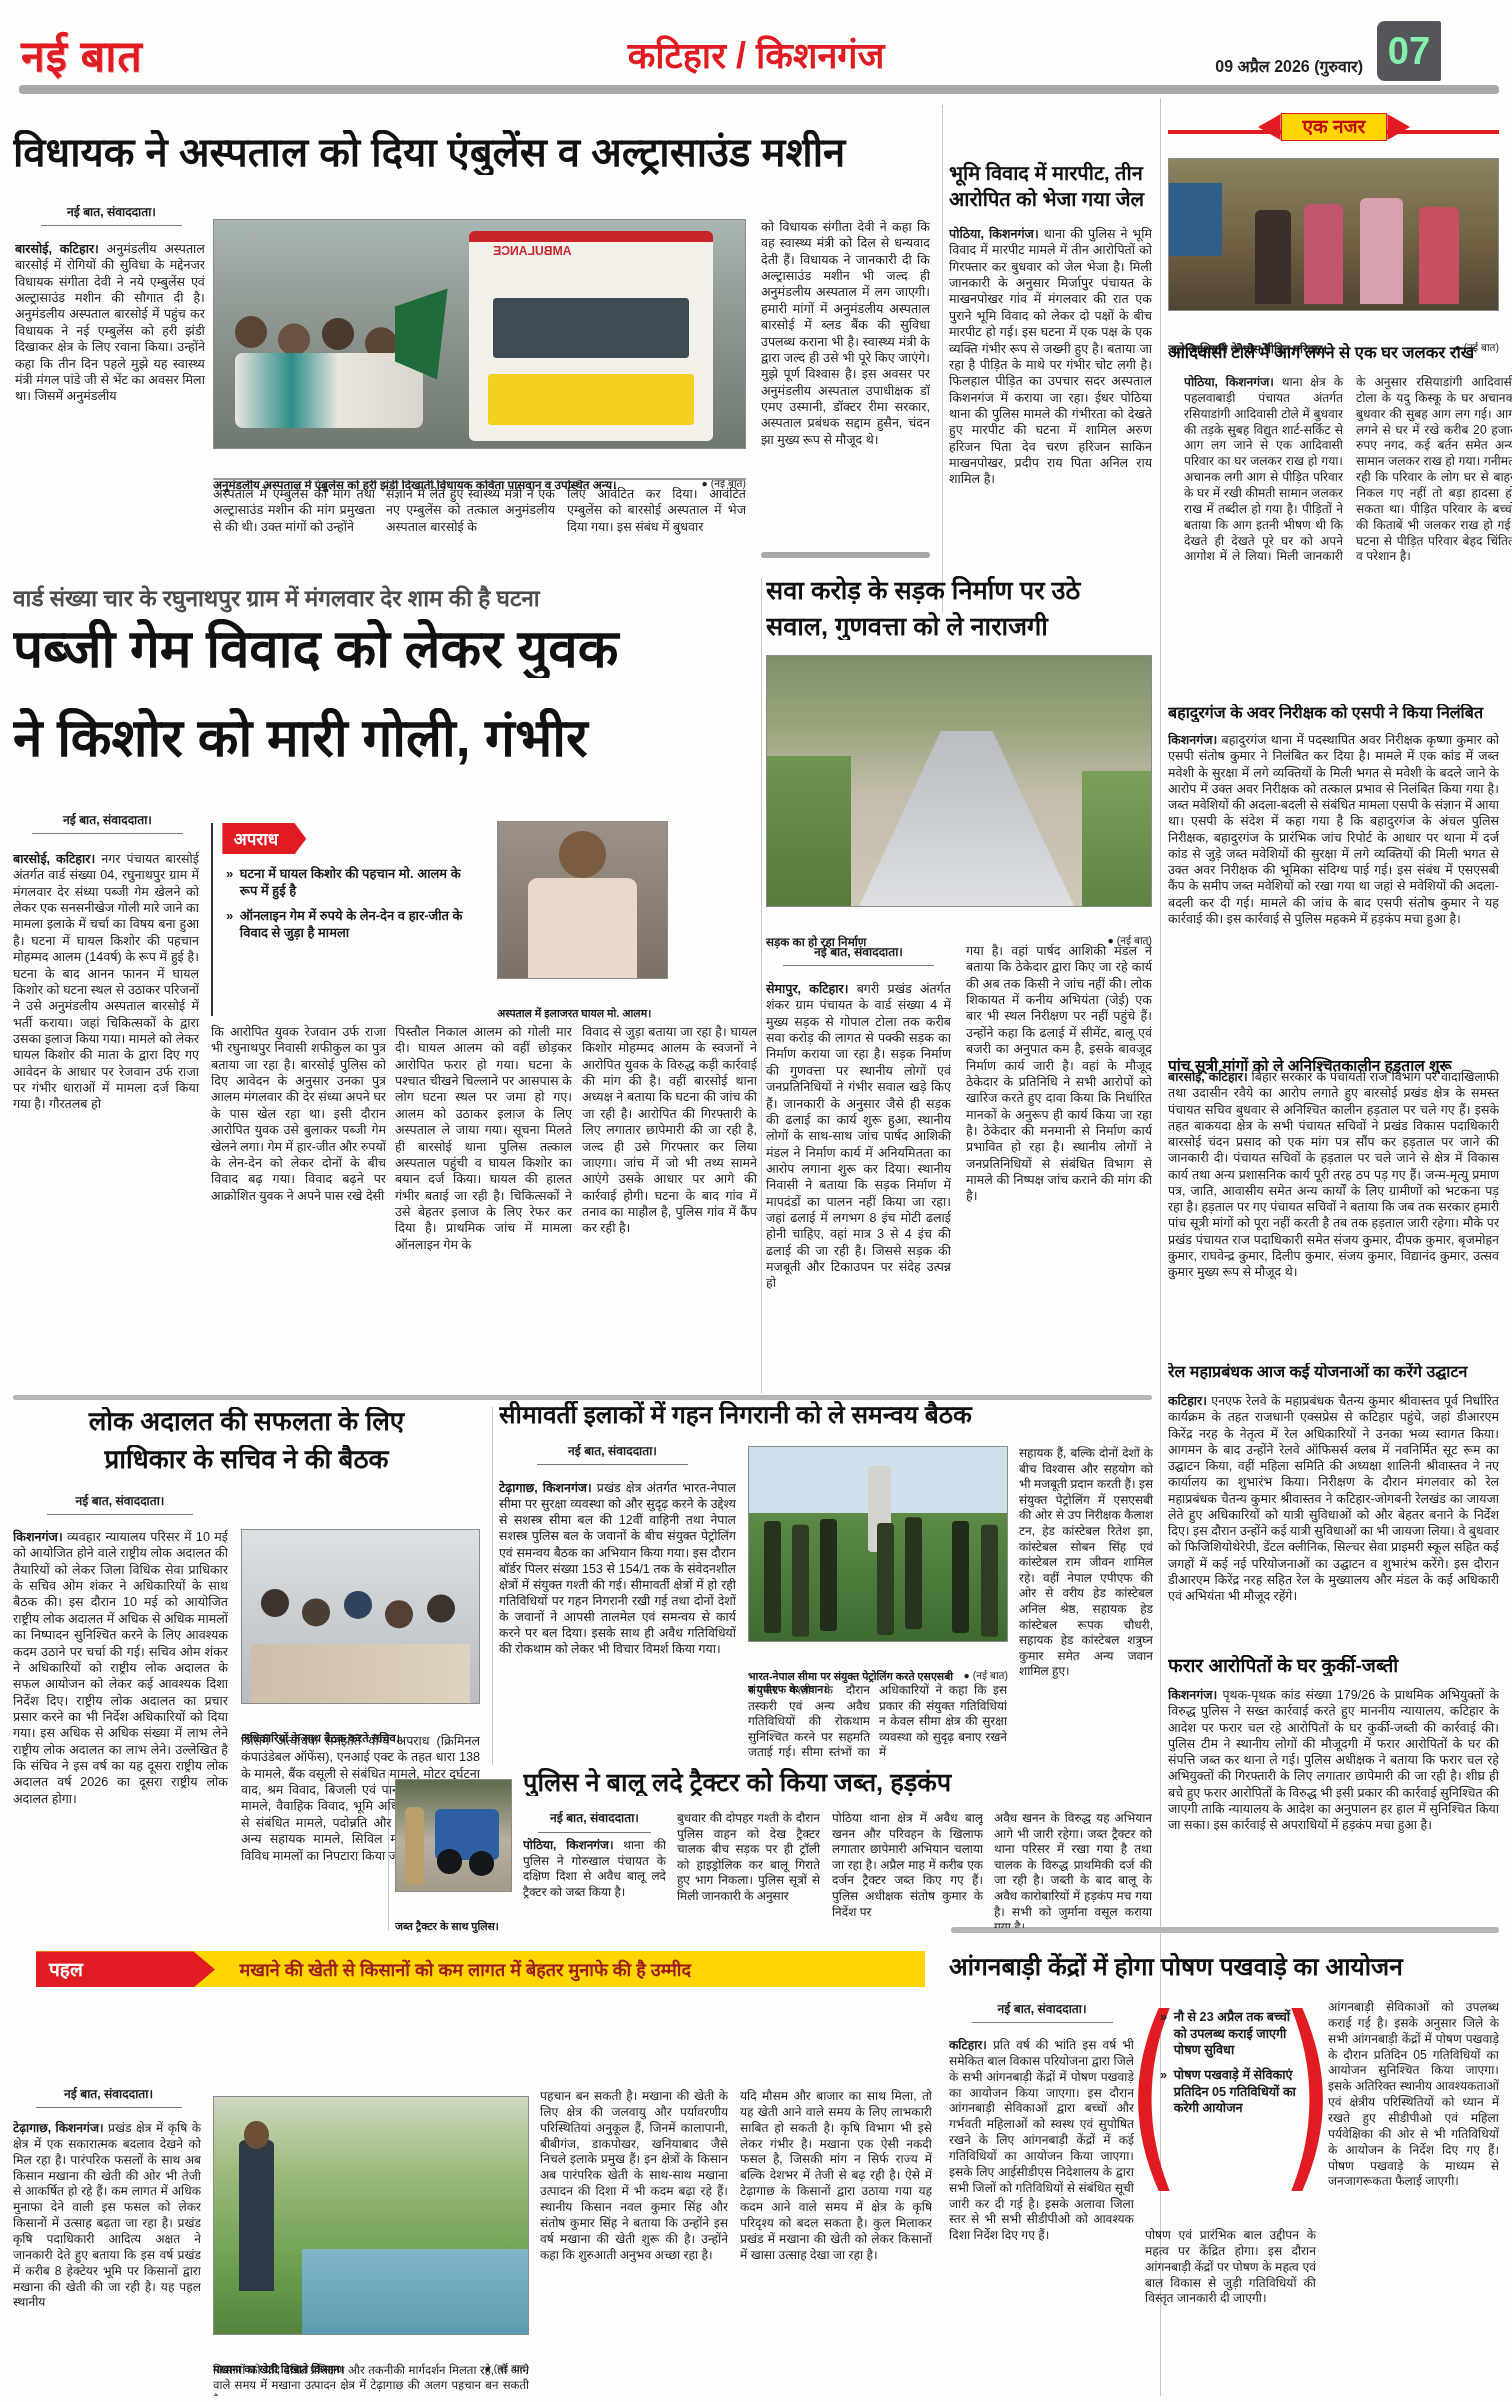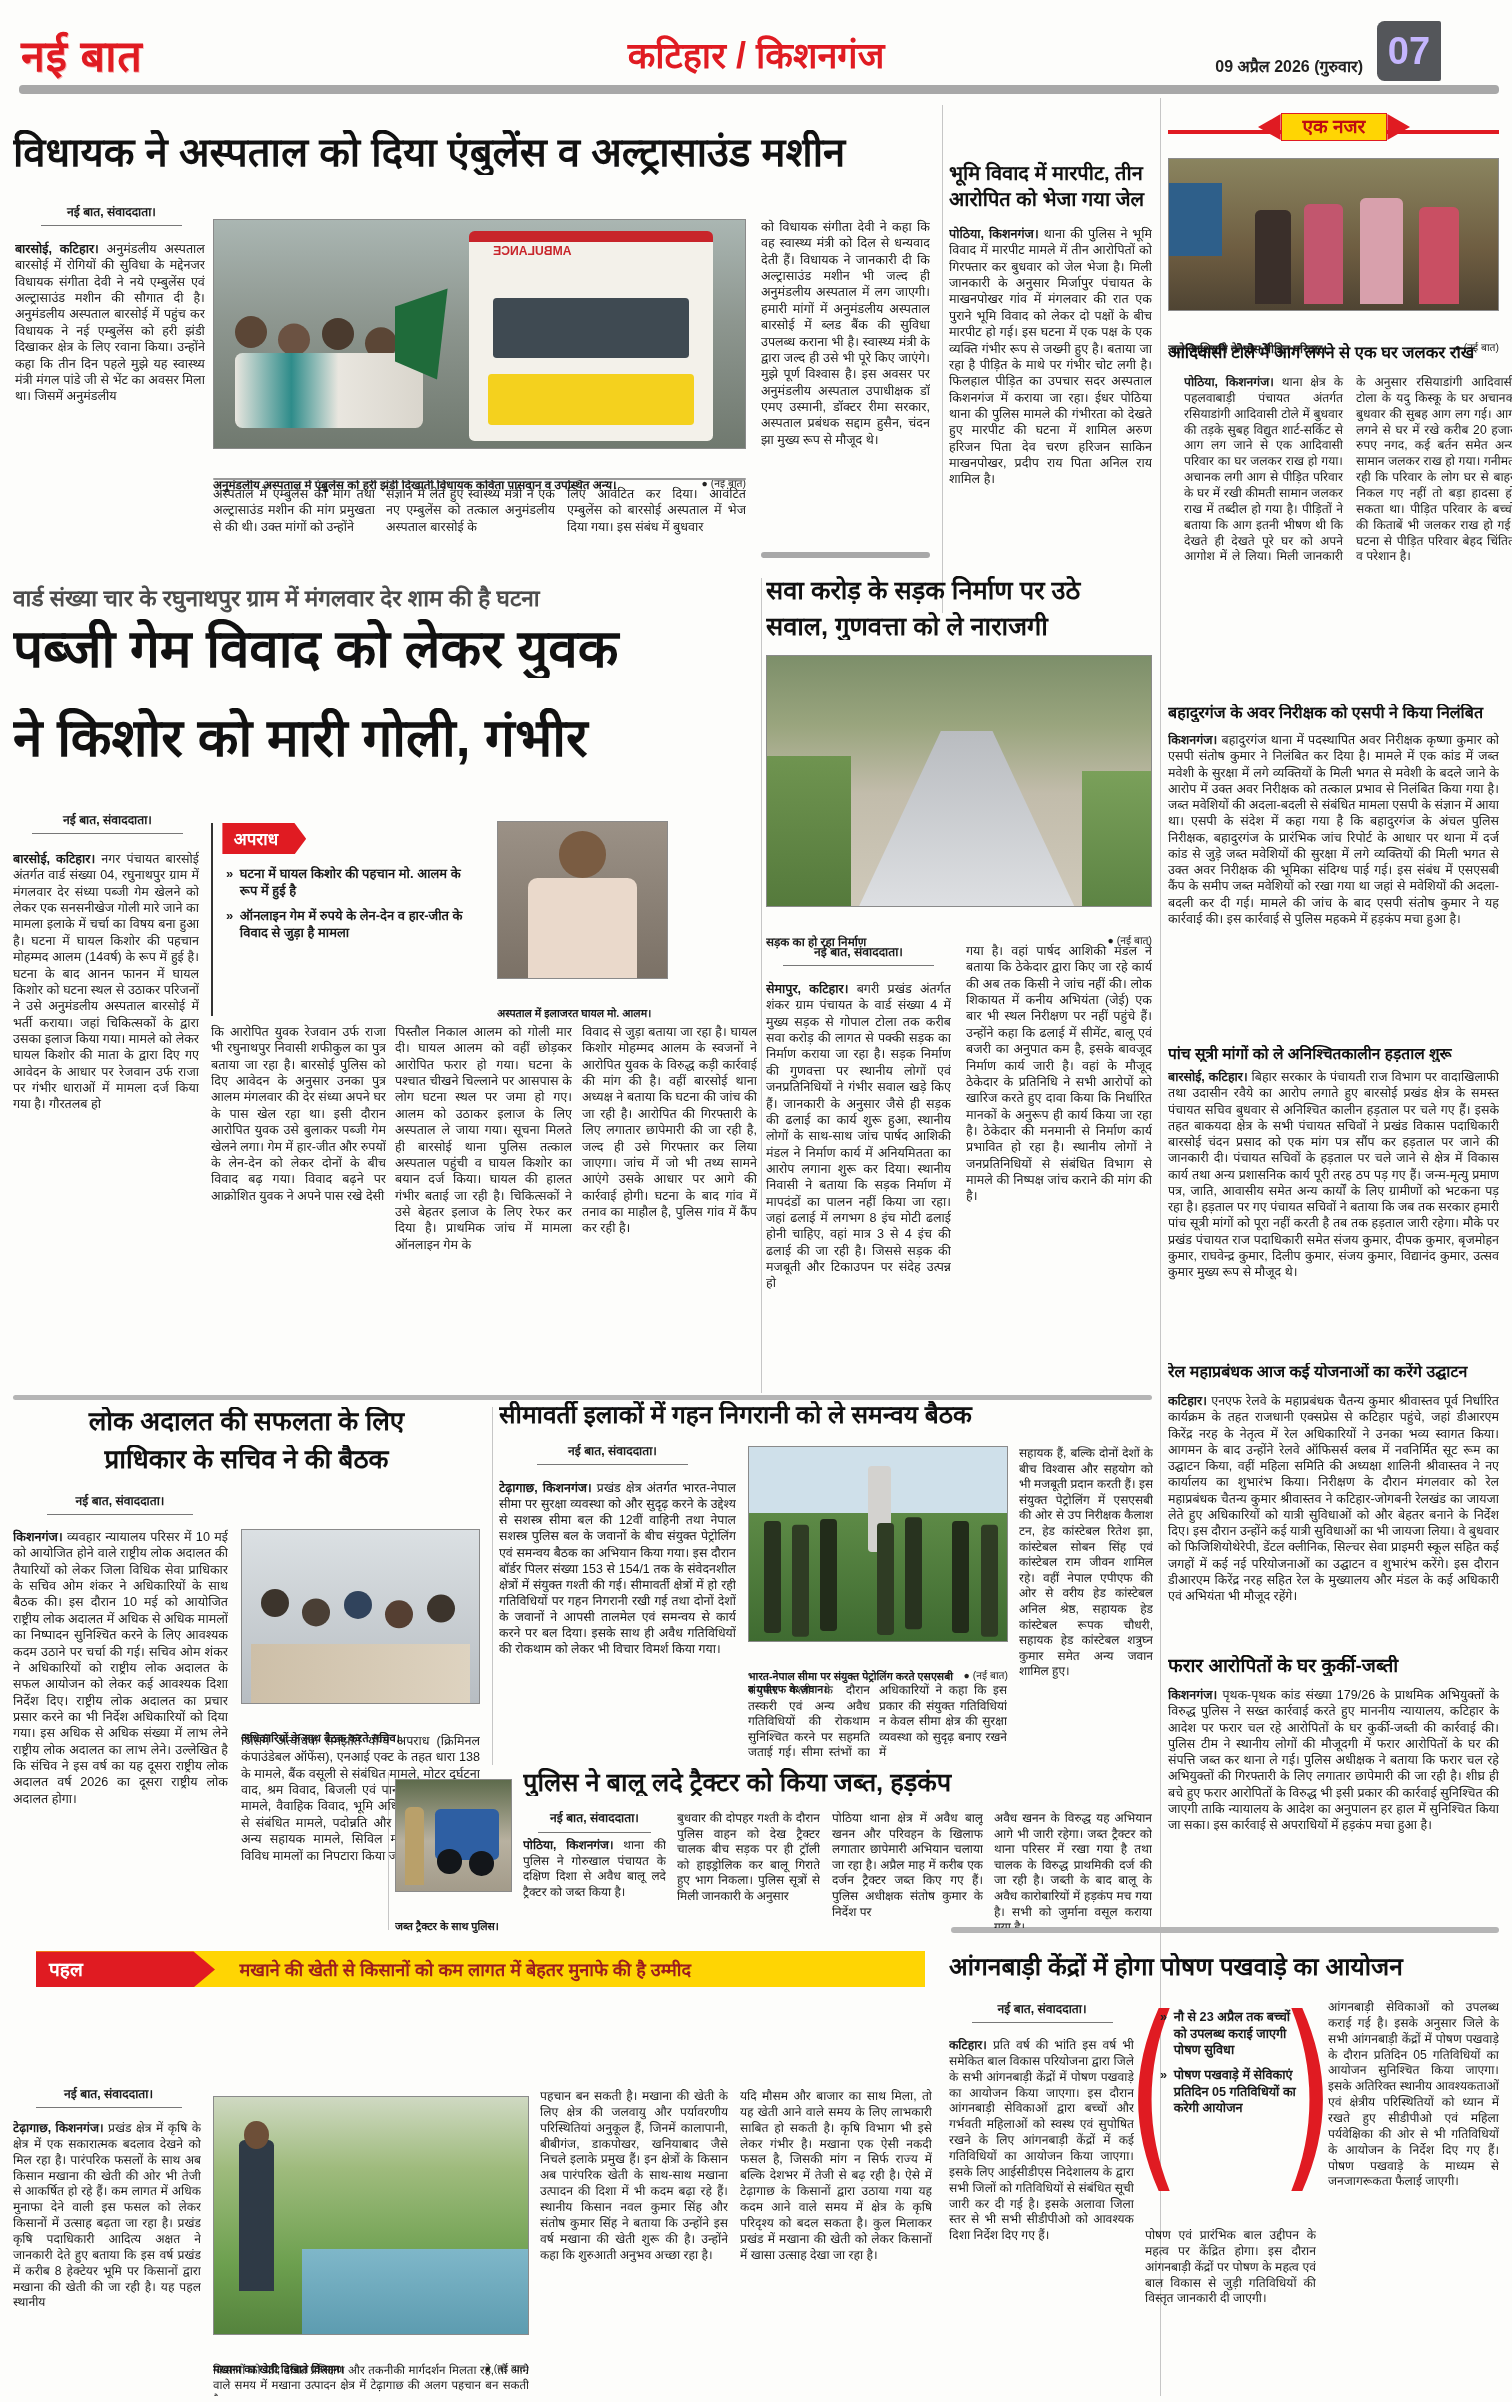--- a/index.html
+++ b/index.html
@@ -20,21 +20,21 @@
        font-weight:700;font-size:11.8px;line-height:1.2;overflow:hidden;margin-top:24px;}
   .cap .cr{font-weight:400;font-size:10.4px;white-space:nowrap;margin-left:5.6px;color:#222;}
   .ph{position:absolute;border:0.9px solid #8a8a8a;overflow:hidden;}
   .vr{position:absolute;width:0.9px;background:#c6c6c6;}
   .hbar{position:absolute;background:#a8a8a8;border-radius:3.8px;}
   
   .masthead{position:absolute;font-size:43px;font-weight:800;color:#e01b22;letter-spacing:0.9px;
             text-shadow:0.9px 0.9px 0 #f9b6b6;}
   .section-title{position:absolute;left:0;right:0;text-align:center;font-size:36px;font-weight:800;color:#e01b22;}
   .date{position:absolute;font-size:16px;font-weight:700;color:#222;}
-  .pagebox{position:absolute;background:#54565a;color:#c4b5fd;font-size:38px;font-weight:800;
+  .pagebox{position:absolute;background:#54565a;color:#86efac;font-size:38px;font-weight:800;
            display:flex;align-items:center;justify-content:center;border-radius:7.5px 1.9px 1.9px 7.5px;}
   
   .ekline{position:absolute;height:3.8px;background:#e01b22;}
   .ekwrap{position:absolute;display:flex;align-items:center;justify-content:center;gap:0;}
   .chev{width:22.6px;height:26px;background:#e01b22;}
   .chev.l{clip-path:polygon(100% 0,100% 100%,0 50%);}
   .chev.r{clip-path:polygon(0 0,0 100%,100% 50%);}
   .ekbox{background:#ffd503;border:1.9px solid #e01b22;color:#c00d12;font-weight:800;font-size:19px;
          padding:1.9px 21px;line-height:1.2;}
   
@@ -137,21 +137,21 @@
   </div>
 
   <div class="art" style="left:1168px;top:704px;width:331px;height:335px;">
     <h2 class="hl fit" style="top:0;font-size:16px;">बहादुरगंज के अवर निरीक्षक को एसपी ने किया निलंबित</h2>
     <div class="txt" style="left:0;top:28px;width:331px;height:303px;font-size:12.5px;">
       <p><b>किशनगंज।</b> <span>बहादुरगंज थाना में पदस्थापित अवर निरीक्षक कृष्णा कुमार को एसपी संतोष कुमार ने निलंबित कर दिया है। मामले में एक कांड में जब्त मवेशी के सुरक्षा में लगे व्यक्तियों के मिली भगत से मवेशी के बदले जाने के आरोप में उक्त अवर निरीक्षक को तत्काल प्रभाव से निलंबित किया गया है। जब्त मवेशियों की अदला-बदली से संबंधित मामला एसपी के संज्ञान में आया था। एसपी के संदेश में कहा गया है कि बहादुरगंज के अंचल पुलिस निरीक्षक, बहादुरगंज के प्रारंभिक जांच रिपोर्ट के आधार पर थाना में दर्ज कांड से जुड़े जब्त मवेशियों की सुरक्षा में लगे व्यक्तियों की मिली भगत से उक्त अवर निरीक्षक की भूमिका संदिग्ध पाई गई। इस संबंध में एसएसबी कैंप के समीप जब्त मवेशियों को रखा गया था जहां से मवेशियों की अदला-बदली कर दी गई। मामले की जांच के बाद एसपी संतोष कुमार ने यह कार्रवाई की। इस कार्रवाई से पुलिस महकमे में हड़कंप मचा हुआ है।</span></p>
     </div>
   </div>
 
   <div class="art" style="left:1168px;top:1041px;width:331px;height:320px;">
-    <h2 class="hl fit" style="top:4px;font-size:15.5px;">पांच सूत्री मांगों को ले अनिश्चितकालीन हड़ताल शुरू</h2>
+    <h2 class="hl fit" style="top:16px;font-size:15.5px;">पांच सूत्री मांगों को ले अनिश्चितकालीन हड़ताल शुरू</h2>
     <div class="txt" style="left:0;top:28px;width:331px;height:288px;font-size:12.5px;">
       <p><b>बारसोई, कटिहार।</b> <span>बिहार सरकार के पंचायती राज विभाग पर वादाखिलाफी तथा उदासीन रवैये का आरोप लगाते हुए बारसोई प्रखंड क्षेत्र के समस्त पंचायत सचिव बुधवार से अनिश्चित कालीन हड़ताल पर चले गए हैं। इसके तहत बाकयदा क्षेत्र के सभी पंचायत सचिवों ने प्रखंड विकास पदाधिकारी बारसोई चंदन प्रसाद को एक मांग पत्र सौंप कर हड़ताल पर जाने की जानकारी दी। पंचायत सचिवों के हड़ताल पर चले जाने से क्षेत्र में विकास कार्य तथा अन्य प्रशासनिक कार्य पूरी तरह ठप पड़ गए हैं। जन्म-मृत्यु प्रमाण पत्र, जाति, आवासीय समेत अन्य कार्यों के लिए ग्रामीणों को भटकना पड़ रहा है। हड़ताल पर गए पंचायत सचिवों ने बताया कि जब तक सरकार हमारी पांच सूत्री मांगों को पूरा नहीं करती है तब तक हड़ताल जारी रहेगा। मौके पर प्रखंड पंचायत राज पदाधिकारी समेत संजय कुमार, दीपक कुमार, बृजमोहन कुमार, राघवेन्द्र कुमार, दिलीप कुमार, संजय कुमार, विद्यानंद कुमार, उत्सव कुमार मुख्य रूप से मौजूद थे।</span></p>
     </div>
   </div>
 
   <div class="art" style="left:1168px;top:1363px;width:331px;height:290px;">
     <h2 class="hl fit" style="top:0;font-size:16px;">रेल महाप्रबंधक आज कई योजनाओं का करेंगे उद्घाटन</h2>
     <div class="txt" style="left:0;top:30px;width:331px;height:256px;font-size:12.5px;">
       <p><b>कटिहार।</b> <span>एनएफ रेलवे के महाप्रबंधक चैतन्य कुमार श्रीवास्तव पूर्व निर्धारित कार्यक्रम के तहत राजधानी एक्सप्रेस से कटिहार पहुंचे, जहां डीआरएम किरेंद्र नरह के नेतृत्व में रेल अधिकारियों ने उनका भव्य स्वागत किया। आगमन के बाद उन्होंने रेलवे ऑफिसर्स क्लब में नवनिर्मित सूट रूम का उद्घाटन किया, वहीं महिला समिति की अध्यक्षा शालिनी श्रीवास्तव ने नए कार्यालय का शुभारंभ किया। निरीक्षण के दौरान मंगलवार को रेल महाप्रबंधक चैतन्य कुमार श्रीवास्तव ने कटिहार-जोगबनी रेलखंड का जायजा लेते हुए अधिकारियों को यात्री सुविधाओं को और बेहतर बनाने के निर्देश दिए। इस दौरान उन्होंने कई यात्री सुविधाओं का भी जायजा लिया। वे बुधवार को फिजिशियोथेरेपी, डेंटल क्लीनिक, सिल्चर सेवा प्राइमरी स्कूल सहित कई जगहों में कई नई परियोजनाओं का उद्घाटन व शुभारंभ करेंगे। इस दौरान डीआरएम किरेंद्र नरह सहित रेल के मुख्यालय और मंडल के कई अधिकारी एवं अभियंता भी मौजूद रहेंगे।</span></p>
     </div>

